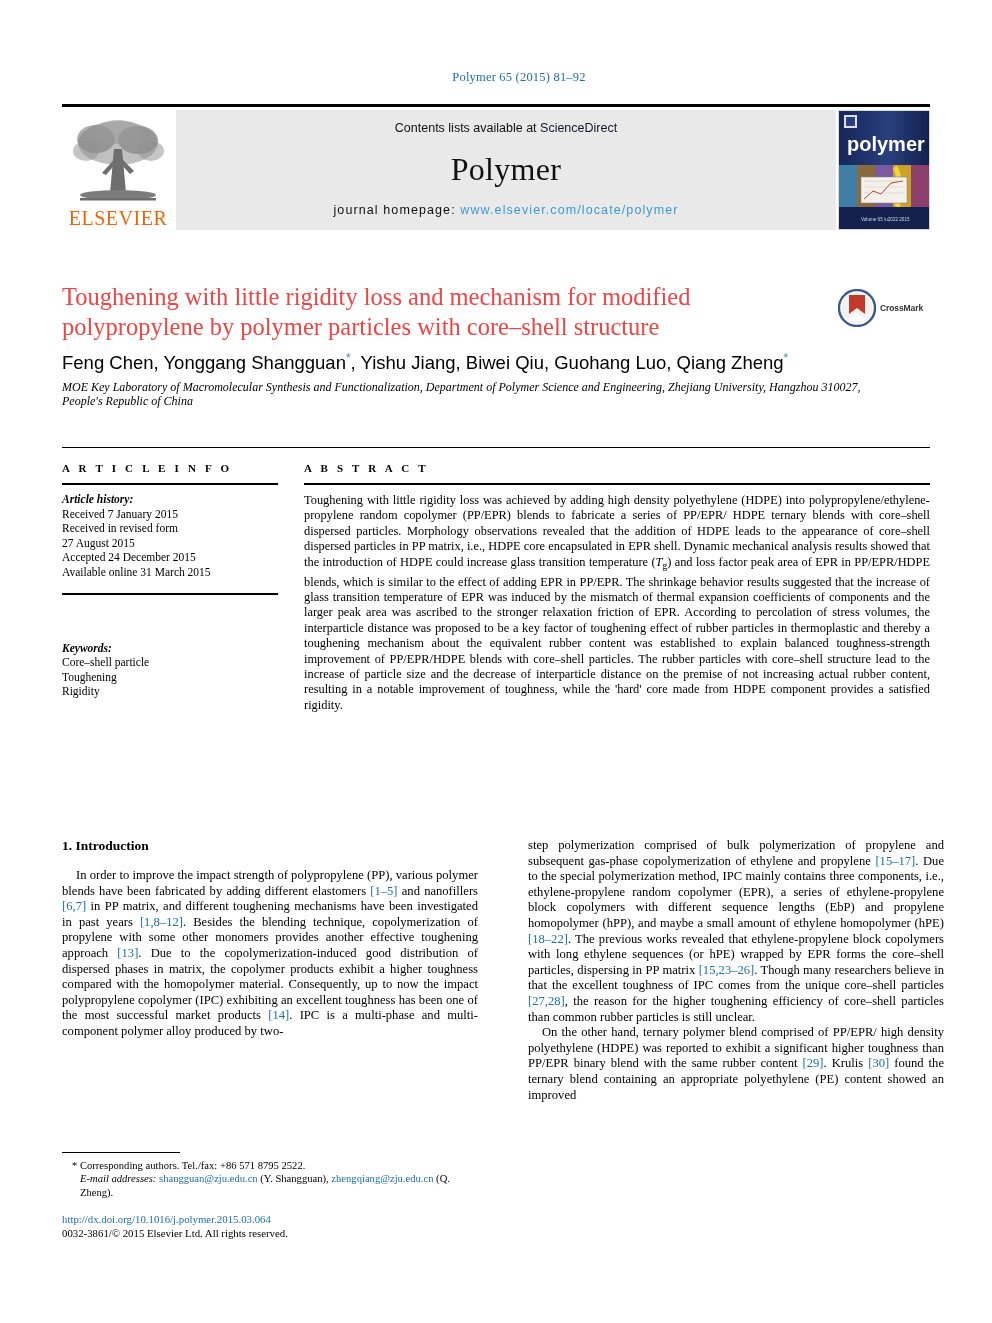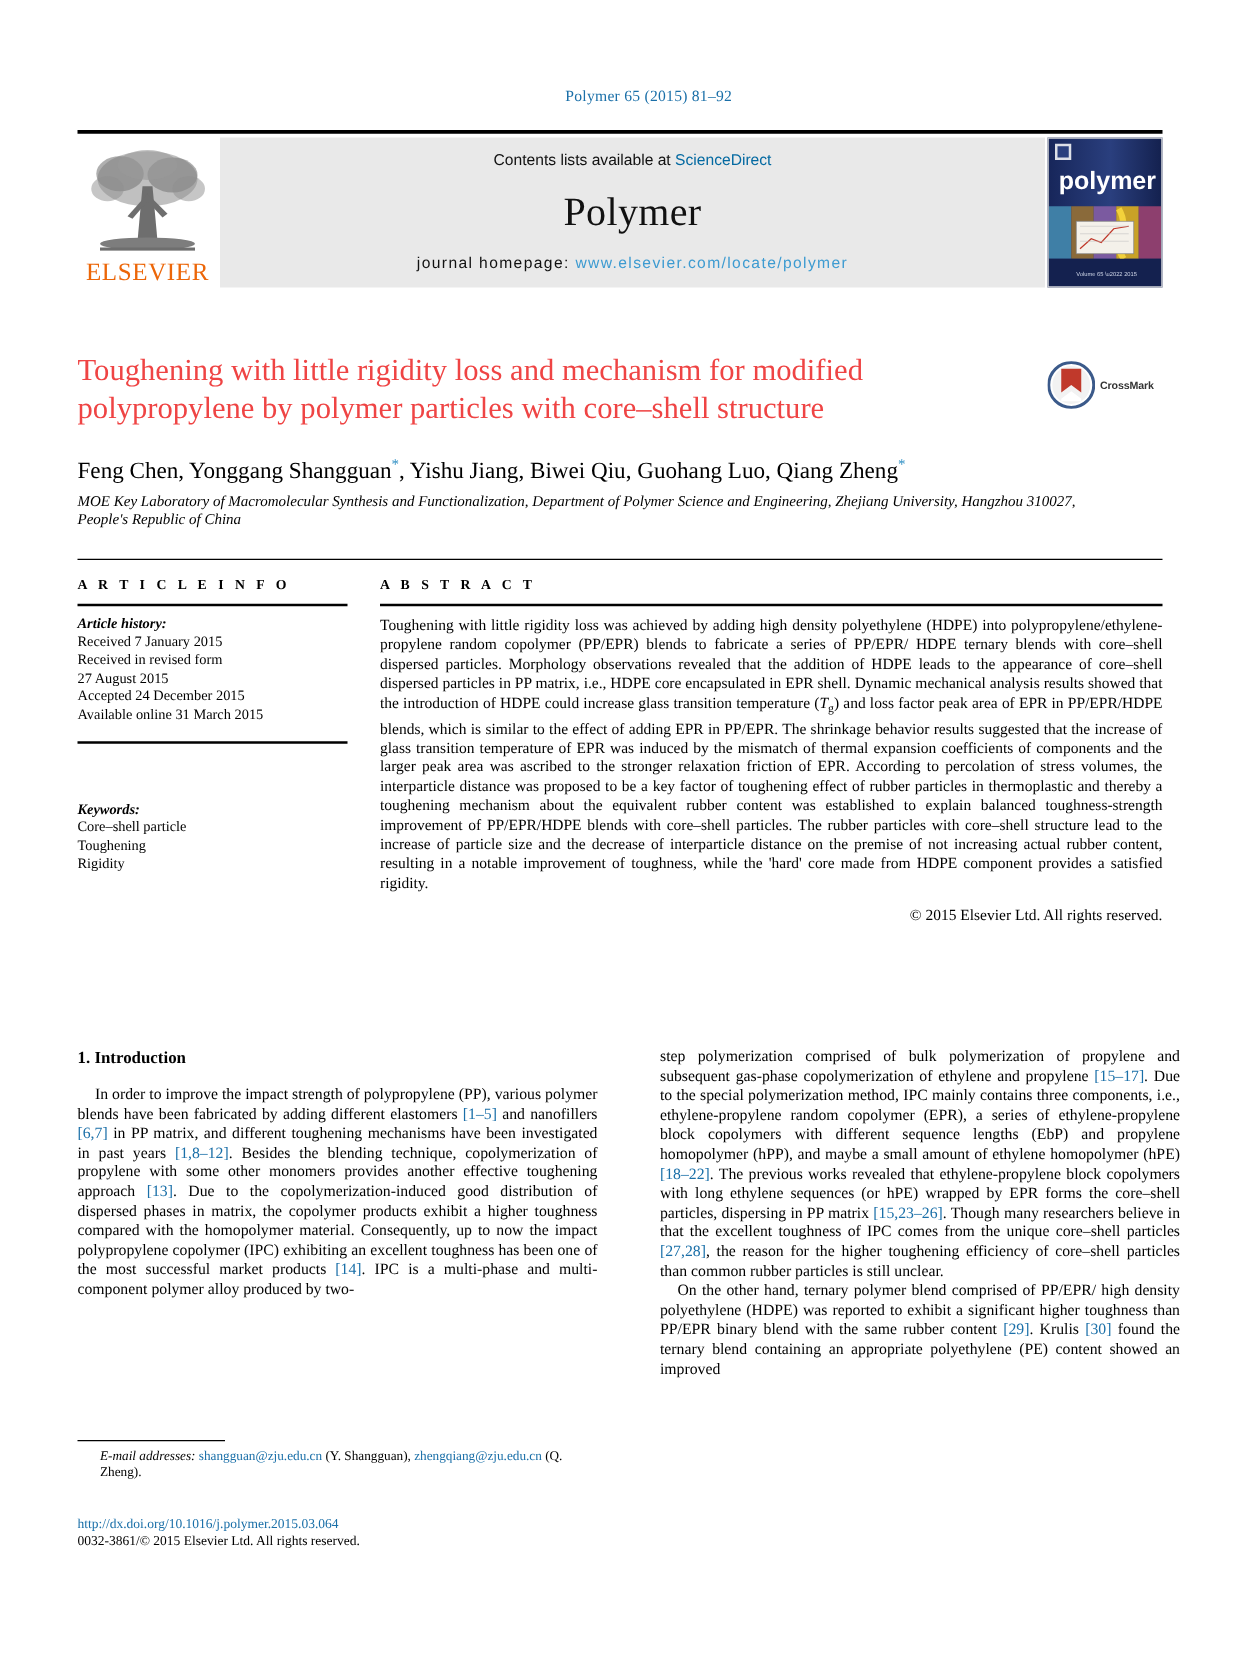--- a/index.html
+++ b/index.html
@@ -65,21 +65,21 @@
     justify-content: space-between;
     padding: 11px 0 13px 0;
     margin-left: 2px;
     margin-right: 2px;
   }
   .contents-line {
     font-size: 12.5px;
     font-family: "Liberation Sans", sans-serif;
     color: #111;
   }
-  .contents-line .sd { color: #0369a1; }
+  .contents-line .sd { color: #0f172a; }
   .journal-name {
     font-size: 32px;
     font-family: "Liberation Serif", serif;
     color: #111;
     letter-spacing: .3px;
     line-height: 1;
   }
   .homepage-line {
     font-size: 12.5px;
     font-family: "Liberation Sans", sans-serif;
@@ -115,22 +115,22 @@
   }
   .crossmark-label {
     font-family: "Liberation Sans", sans-serif;
     font-size: 8.5px;
     font-weight: bold;
     color: #333;
     letter-spacing: -.1px;
   }
 
   .authors {
-    margin-top: 18px;
-    font-family: Liberation Serif, serif;
+    margin-top: 5px;
+    font-family: Liberation Sans, sans-serif;
     font-size: 18.5px;
     line-height: 22px;
     color: #000;
   }
   .authors sup { color: #2f8fc4; font-size: 12px; }
   .affiliation {
     margin-top: 6px;
     font-family: "Liberation Serif", serif;
     font-style: italic;
     font-size: 12px;
@@ -343,21 +343,20 @@
             <div>Toughening</div>
             <div>Rigidity</div>
           </div>
         </div>
       </div>
 
       <div class="col-abs">
         <div class="sec-head">A B S T R A C T</div>
         <div class="rule-thick"></div>
         <div class="abstract-body"><span>Toughening with little rigidity loss was achieved by adding high density polyethylene (HDPE) into polypropylene/ethylene-propylene random copolymer (PP/EPR) blends to fabricate a series of PP/EPR/ HDPE ternary blends with core–shell dispersed particles. Morphology observations revealed that the addition of HDPE leads to the appearance of core–shell dispersed particles in PP matrix, i.e., HDPE core encapsulated in EPR shell. Dynamic mechanical analysis results showed that the introduction of HDPE could increase glass transition temperature (</span><span class="ital">T</span><sub>g</sub><span>) and loss factor peak area of EPR in PP/EPR/HDPE blends, which is similar to the effect of adding EPR in PP/EPR. The shrinkage behavior results suggested that the increase of glass transition temperature of EPR was induced by the mismatch of thermal expansion coefficients of components and the larger peak area was ascribed to the stronger relaxation friction of EPR. According to percolation of stress volumes, the interparticle distance was proposed to be a key factor of toughening effect of rubber particles in thermoplastic and thereby a toughening mechanism about the equivalent rubber content was established to explain balanced toughness-strength improvement of PP/EPR/HDPE blends with core–shell particles. The rubber particles with core–shell structure lead to the increase of particle size and the decrease of interparticle distance on the premise of not increasing actual rubber content, resulting in a notable improvement of toughness, while the 'hard' core made from HDPE component provides a satisfied rigidity.</span></div>
-        <div class="copyline">© 2015 Elsevier Ltd. All rights reserved.</div>
       </div>
 
     </div>
   </div>
 
   <div class="body-cols">
 
     <div class="bcol">
       <h2 class="sec-title">1. Introduction</h2>
       <p class="para"><span>In order to improve the impact strength of polypropylene (PP), various polymer blends have been fabricated by adding different elastomers </span><span class="ref">[1–5]</span><span> and nanofillers </span><span class="ref">[6,7]</span><span> in PP matrix, and different toughening mechanisms have been investigated in past years </span><span class="ref">[1,8–12]</span><span>. Besides the blending technique, copolymerization of propylene with some other monomers provides another effective toughening approach </span><span class="ref">[13]</span><span>. Due to the copolymerization-induced good distribution of dispersed phases in matrix, the copolymer products exhibit a higher toughness compared with the homopolymer material. Consequently, up to now the impact polypropylene copolymer (IPC) exhibiting an excellent toughness has been one of the most successful market products </span><span class="ref">[14]</span><span>. IPC is a multi-phase and multi-component polymer alloy produced by two-</span></p>
@@ -365,20 +364,21 @@
 
     <div class="bcol">
       <p class="para cont"><span>step polymerization comprised of bulk polymerization of propylene and subsequent gas-phase copolymerization of ethylene and propylene </span><span class="ref">[15–17]</span><span>. Due to the special polymerization method, IPC mainly contains three components, i.e., ethylene-propylene random copolymer (EPR), a series of ethylene-propylene block copolymers with different sequence lengths (EbP) and propylene homopolymer (hPP), and maybe a small amount of ethylene homopolymer (hPE) </span><span class="ref">[18–22]</span><span>. The previous works revealed that ethylene-propylene block copolymers with long ethylene sequences (or hPE) wrapped by EPR forms the core–shell particles, dispersing in PP matrix </span><span class="ref">[15,23–26]</span><span>. Though many researchers believe in that the excellent toughness of IPC comes from the unique core–shell particles </span><span class="ref">[27,28]</span><span>, the reason for the higher toughening efficiency of core–shell particles than common rubber particles is still unclear.</span></p>
       <p class="para"><span>On the other hand, ternary polymer blend comprised of PP/EPR/ high density polyethylene (HDPE) was reported to exhibit a significant higher toughness than PP/EPR binary blend with the same rubber content </span><span class="ref">[29]</span><span>. Krulis </span><span class="ref">[30]</span><span> found the ternary blend containing an appropriate polyethylene (PE) content showed an improved</span></p>
     </div>
 
   </div>
 
   <div class="footnotes">
     <div class="fn-rule"></div>
+    <div class="fn-line fn-star">* Corresponding authors. Tel./fax: +86 571 8795 2522.</div>
     <div class="fn-line" style="margin-left:18px;"><span class="em-lbl">E-mail addresses:</span> <span class="mail">shangguan@zju.edu.cn</span><span> (Y. Shangguan), </span><span class="mail">zhengqiang@zju.edu.cn</span><span> (Q. Zheng).</span></div>
   </div>
 
   <div class="doi-block">
     <div class="doi-link">http://dx.doi.org/10.1016/j.polymer.2015.03.064</div>
     <div>0032-3861/© 2015 Elsevier Ltd. All rights reserved.</div>
   </div>
 
 </div>
 

